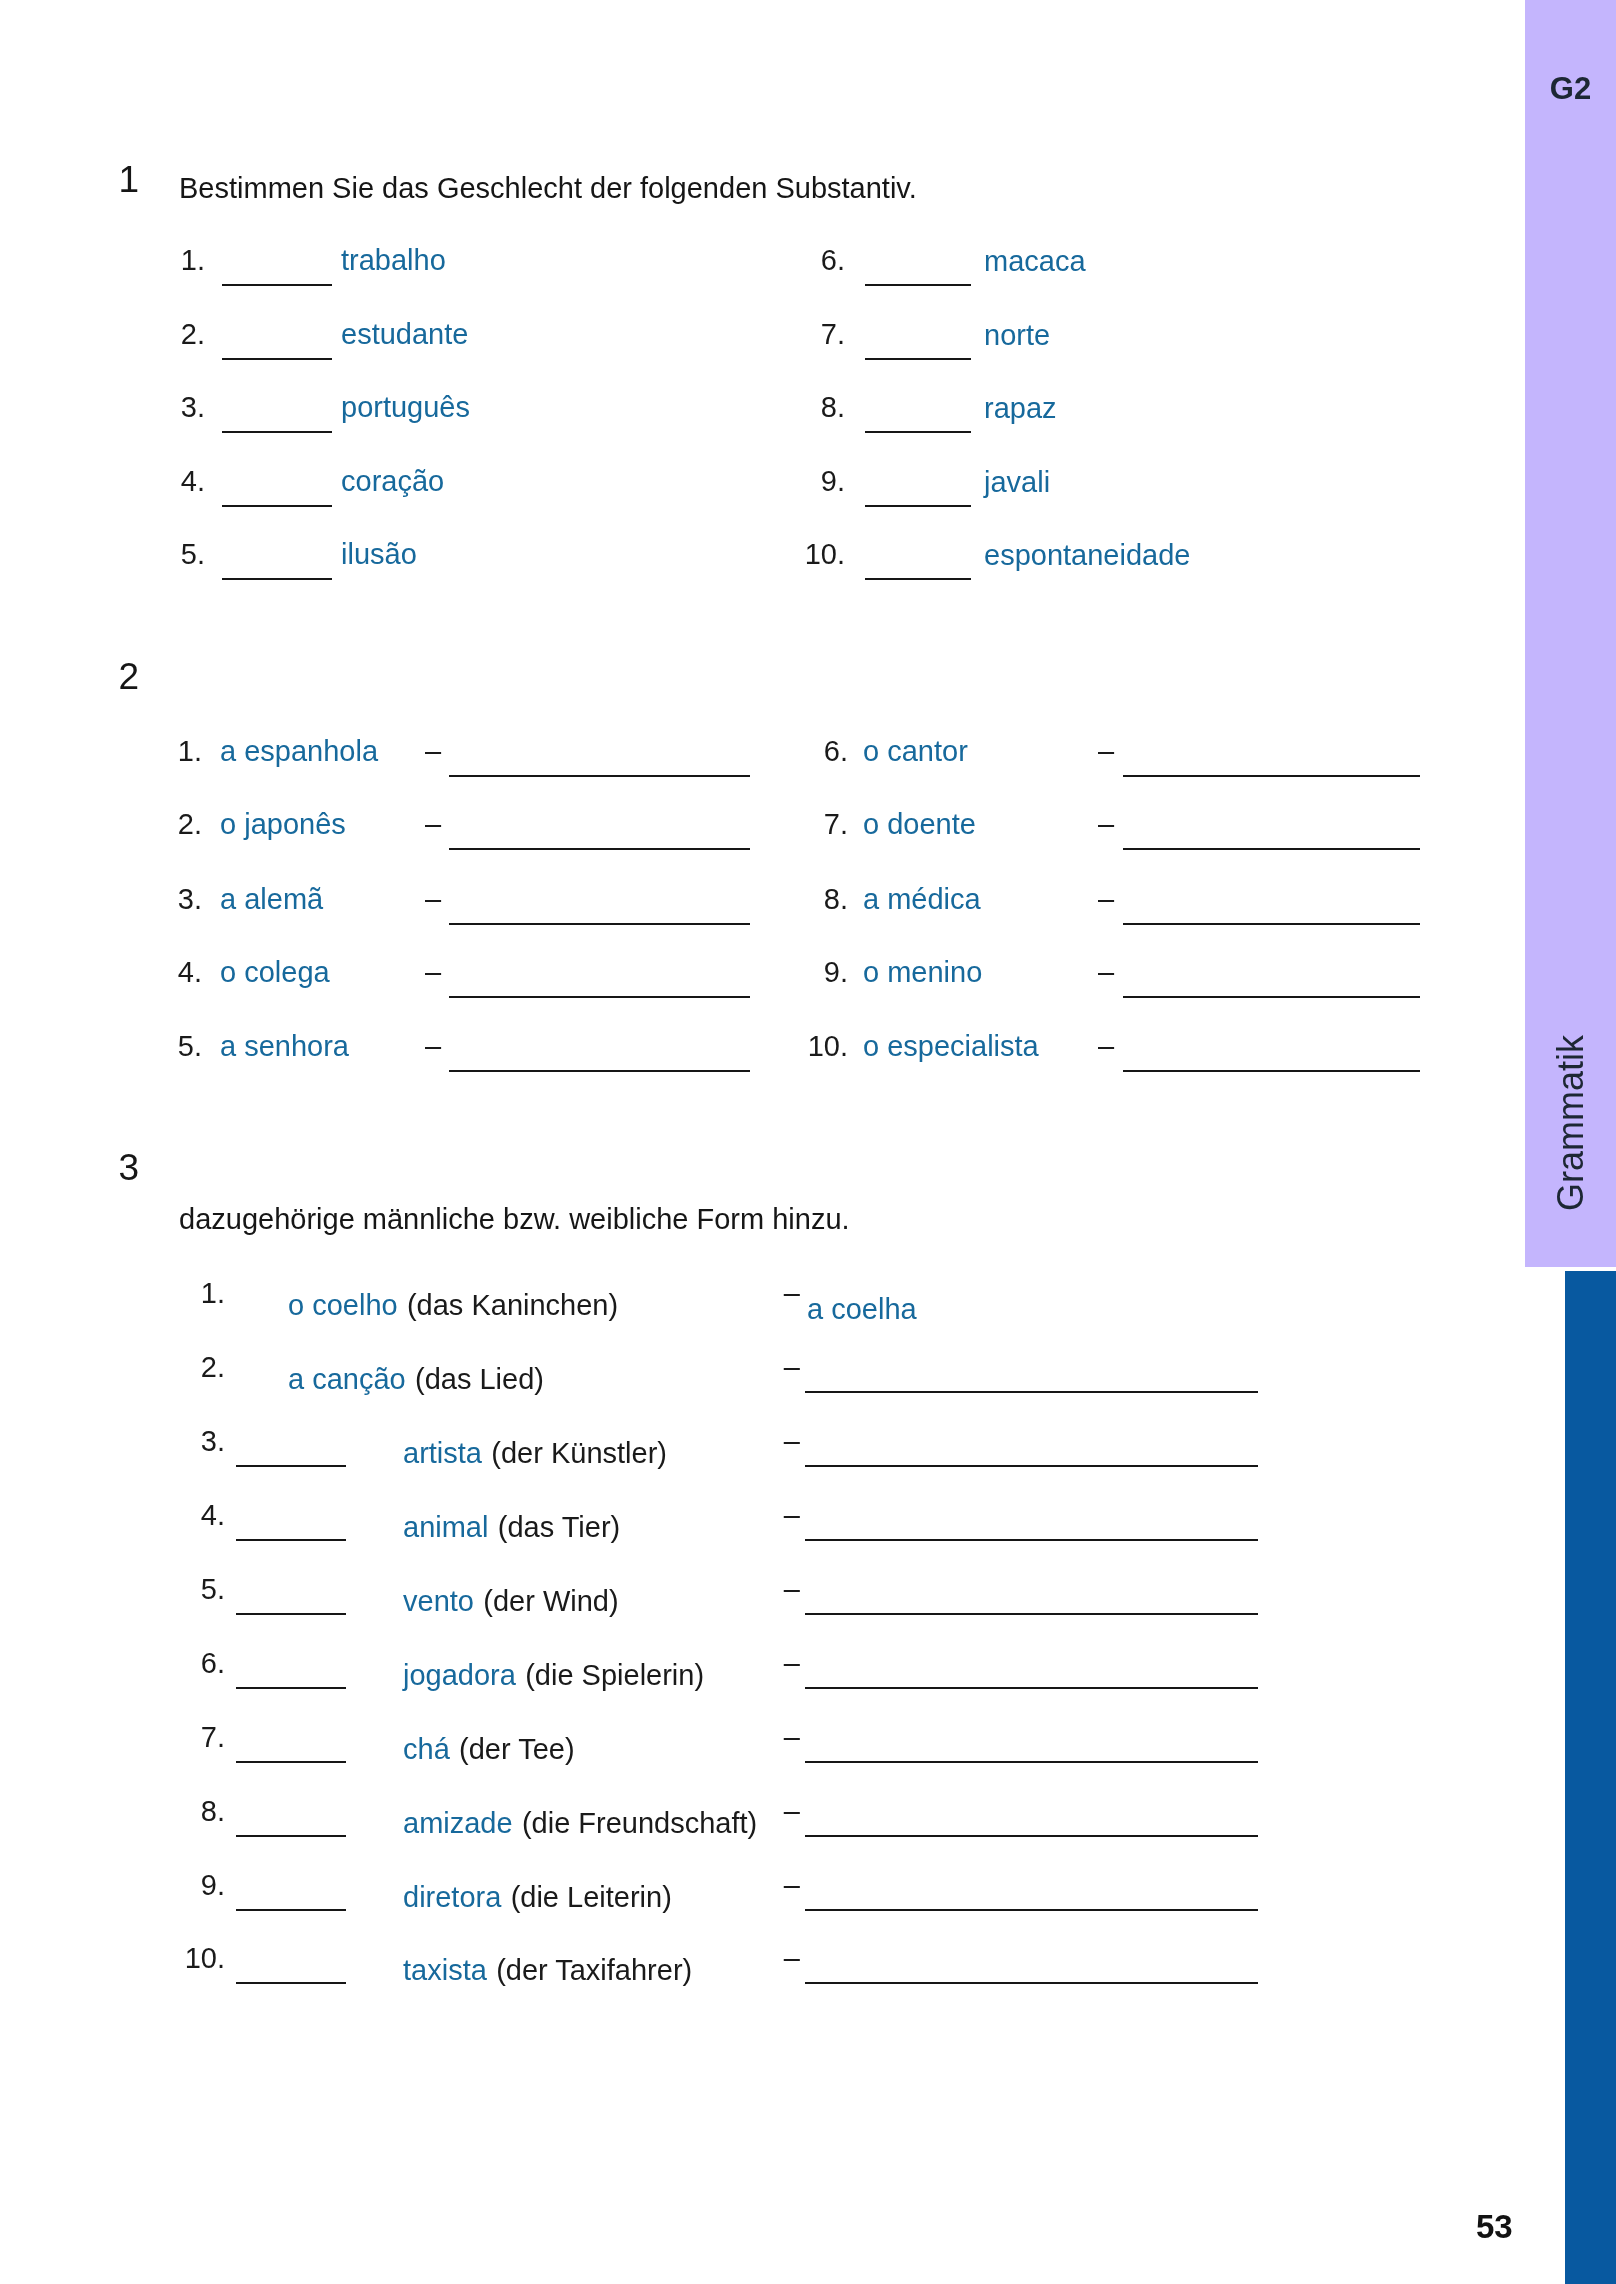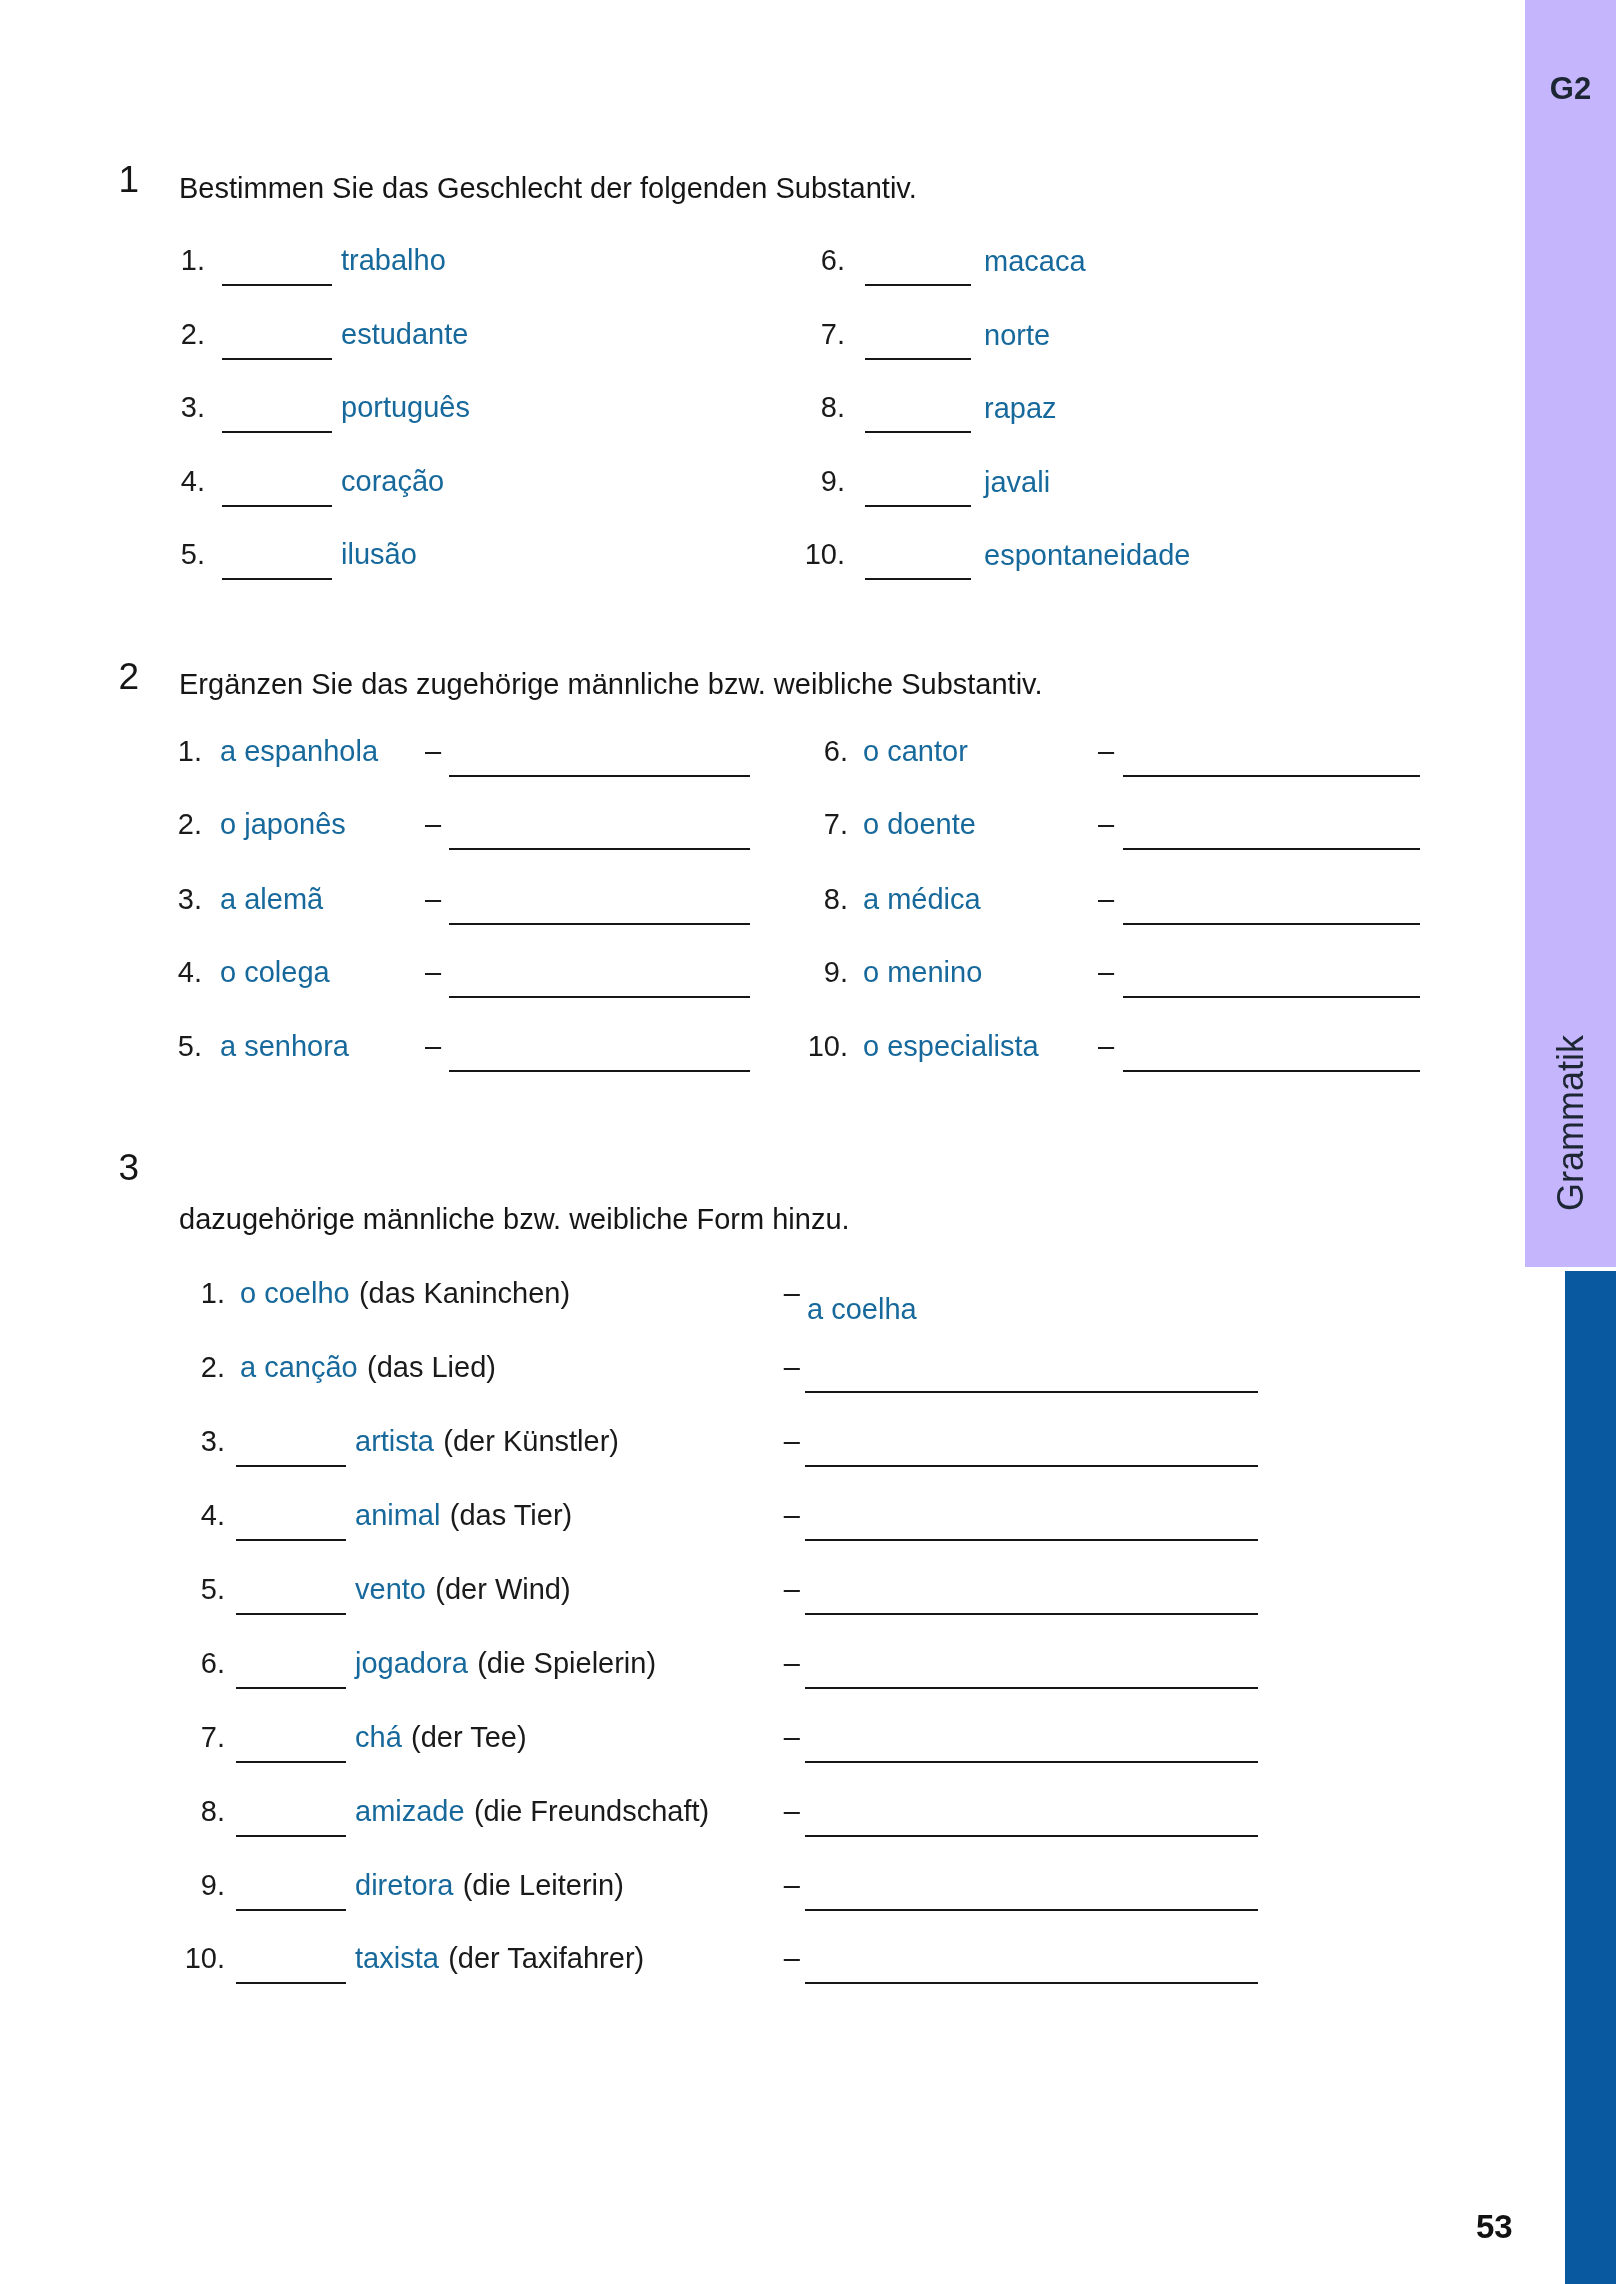--- a/index.html
+++ b/index.html
@@ -17,21 +17,21 @@
                font-size:33px;font-weight:600;color:#121212;}
   
   .exnum{position:absolute;left:80px;width:59px;text-align:right;font-size:37px;
          line-height:37px;color:#161616;}
   .extitle{position:absolute;left:179px;font-size:29px;line-height:37px;color:#161616;white-space:nowrap;}
   
   .row{position:absolute;left:0;width:1520px;height:37px;font-size:29px;line-height:37px;}
   .num{position:absolute;top:0;text-align:right;color:#1a1a1a;}
   .word{color:#17699c;}
   .gloss{color:#1a1a1a;margin-left:9.3px;}
-  .wg{position:absolute;top:0;white-space:nowrap;}
+  .wg{position:absolute;top:12px;white-space:nowrap;margin-left:48px;}
   .dash{position:absolute;top:0;text-align:center;color:#1a1a1a;}
   .blank{position:absolute;top:8.4px;height:34px;border-bottom:2.5px solid #161616;}
   .ans{position:absolute;top:16px;white-space:nowrap;color:#17699c;}
   
   .n1l{left:127px;width:78px;} .b1l{left:222px;width:110px;} .w1l{position:absolute;left:341px;top:0;}
   .n1r{left:767px;width:78px;} .b1r{left:865px;width:106px;} .w1r{position:absolute;left:984px;top:1px;}
   
   .n2l{left:122px;width:80px;} .w2l{position:absolute;left:220px;top:0;}
   .d2l{left:422px;width:22px;} .l2l{left:449px;width:301px;}
   .n2r{left:764px;width:84px;} .w2r{position:absolute;left:863px;top:0;}
@@ -103,21 +103,20 @@
     <span class="blank b1r"></span>
     <span class="word w1r">javali</span>
   </div>
   <div class="row" style="top:536px">
     <span class="num n1r">10.</span>
     <span class="blank b1r"></span>
     <span class="word w1r">espontaneidade</span>
   </div>
 
   <div class="exnum" style="top:658px">2</div>
-  <div class="extitle" style="top:666px">Ergänzen Sie das zugehörige männliche bzw. weibliche Substantiv.</div>
 
   <div class="row" style="top:733px">
     <span class="num n2l">1.</span>
     <span class="word w2l">a espanhola</span>
     <span class="dash d2l">–</span>
     <span class="blank l2l"></span>
   </div>
   <div class="row" style="top:806px">
     <span class="num n2l">2.</span>
     <span class="word w2l">o japonês</span>

